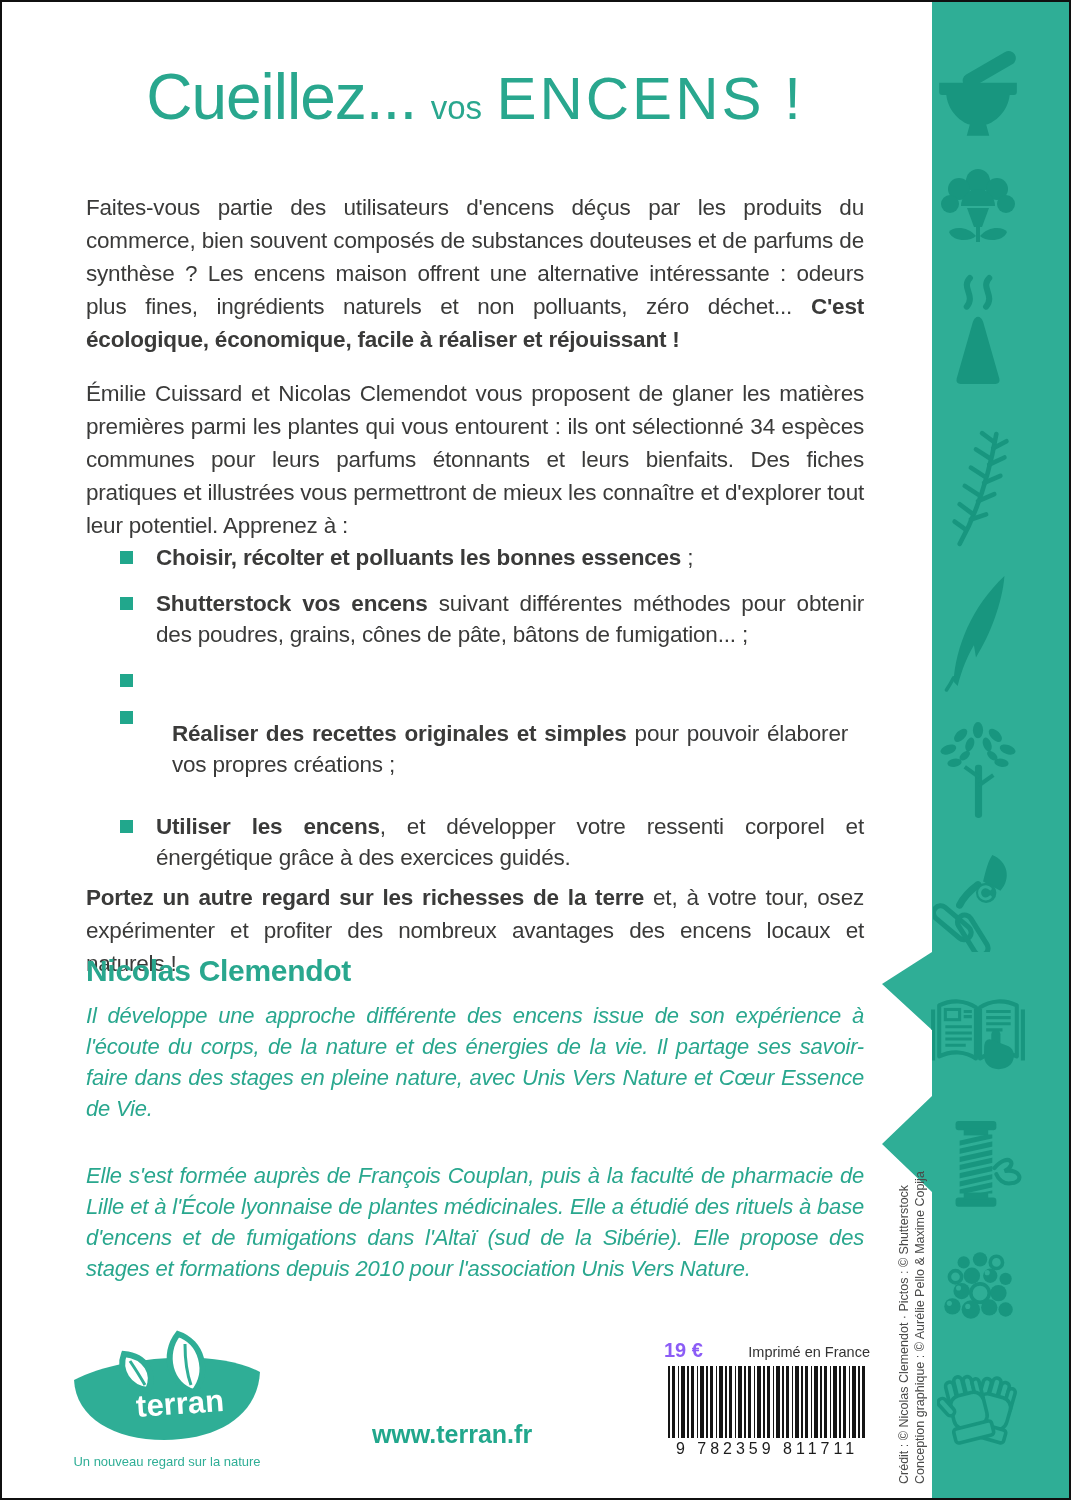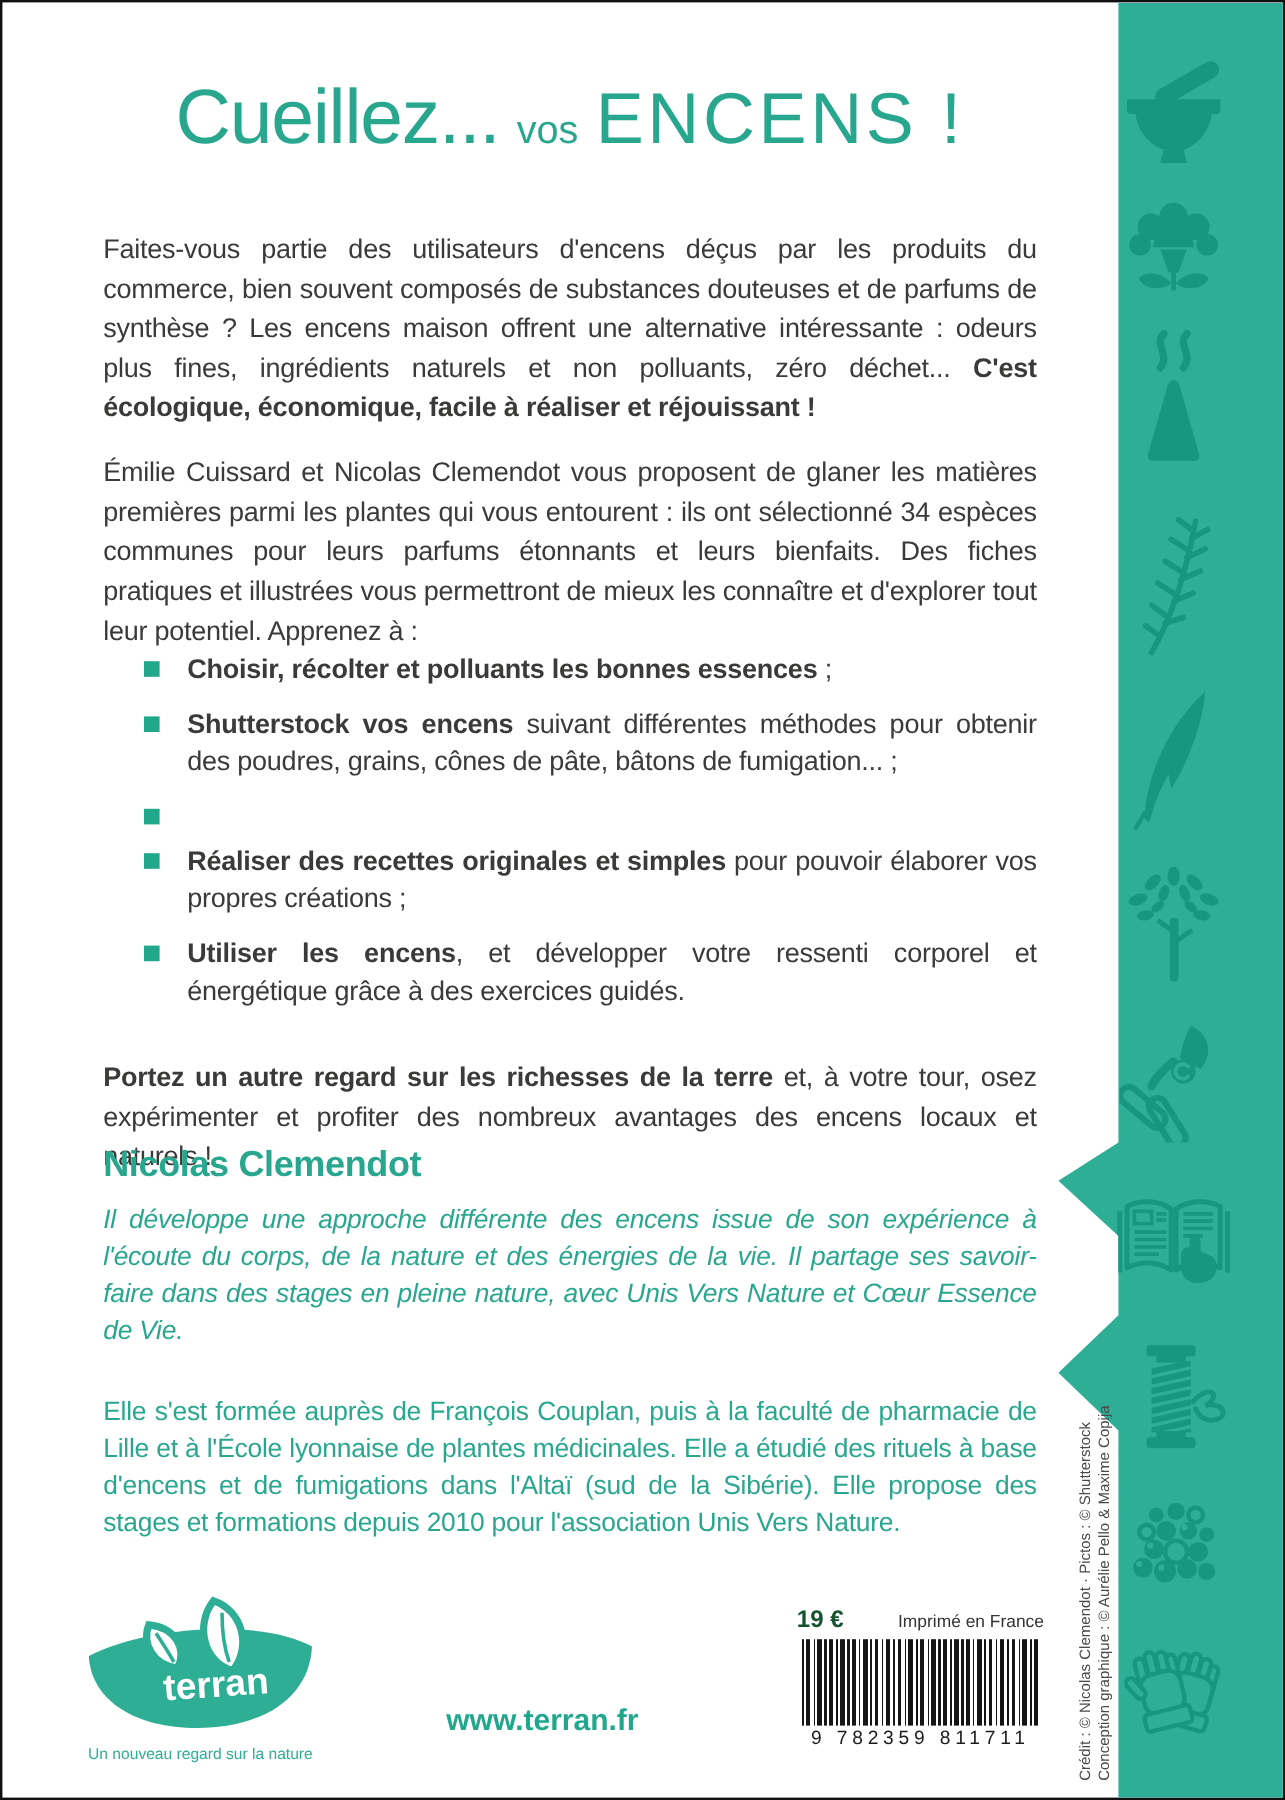--- a/index.html
+++ b/index.html
@@ -29,21 +29,21 @@
   #band{left:880px;top:0;width:191px;height:1500px;background:#2fae96;
     clip-path:polygon(50px 0px,191px 0px,191px 1500px,50px 1500px,50px 1190px,0px 1142px,50px 1094px,50px 1028px,0px 982px,50px 950px);}
   .band-icon{position:absolute;display:flex;justify-content:center;width:191px;left:0;}
   .band-icon svg{display:block;}
   
   #logo{left:56px;top:1326px;width:218px;height:126px;}
   #logo-text{left:118px;top:1384px;width:120px;text-align:center;color:#ffffff;font-size:31px;font-weight:700;transform:rotate(-4deg);}
   #logo-tagline{left:52px;top:1452px;width:226px;text-align:center;color:#2fae96;font-size:13px;}
   #website{left:250px;top:1418px;width:400px;text-align:center;color:#21a78c;font-size:25px;font-weight:700;}
   #price-row{left:662px;top:1337px;width:206px;display:flex;justify-content:space-between;align-items:baseline;}
-  #price{font-size:20px;font-weight:700;color:#14532d;}
+  #price{font-size:20px;font-weight:700;color:#8b5cf6;}
   #printed{font-size:14.5px;color:#333;}
   #barcode{left:662px;top:1364px;width:206px;text-align:center;}
   #barcode-bars{height:72px;margin:0 4px;
     background:repeating-linear-gradient(90deg,#151515 0 2px,#fff 2px 4px,#151515 4px 7px,#fff 7px 10px,#151515 10px 11px,#fff 11px 13px,#151515 13px 17px,#fff 17px 19px);}
   #barcode-digits{font-size:16px;color:#1c1c1c;letter-spacing:4px;margin-top:2px;white-space:nowrap;}
   
   #credits{left:894px;top:1482px;width:348px;transform:rotate(-90deg);transform-origin:0 0;
     font-size:12.5px;line-height:16px;color:#4a4a49;}
 </style>
 </head>
@@ -68,34 +68,34 @@
     </div>
     <div class="bullet-item">
       <span class="bullet-sq"></span>
       <p class="bullet-text" style="margin:0"><b>Shutterstock vos encens</b><span> suivant différentes méthodes pour obtenir des poudres, grains, cônes de pâte, bâtons de fumigation... ;</span></p>
     </div>
     <div class="bullet-item">
       <span class="bullet-sq"></span>
     </div>
     <div class="bullet-item">
       <span class="bullet-sq"></span>
-      <p class="bullet-text" style="margin:0"><b>Réaliser des recettes originales et simples</b><span> pour pouvoir élaborer vos propres créations ;</span></p>
+      <p class="bullet-text" style="margin:16px"><b>Réaliser des recettes originales et simples</b><span> pour pouvoir élaborer vos propres créations ;</span></p>
     </div>
     <div class="bullet-item">
       <span class="bullet-sq"></span>
       <p class="bullet-text" style="margin:0"><b>Utiliser les encens</b><span>, et développer votre ressenti corporel et énergétique grâce à des exercices guidés.</span></p>
     </div>
   </div>
 
   <p class="abs para" style="top:856px;"><b>Portez un autre regard sur les richesses de la terre</b><span> et, à votre tour, osez expérimenter et profiter des nombreux avantages des encens locaux et naturels !</span></p>
 
   <div class="abs author-name" style="top:952px;">Nicolas Clemendot</div>
   <p class="abs author-bio" style="top:998px;margin:0;font-style:italic;">Il développe une approche différente des encens issue de son expérience à l'écoute du corps, de la nature et des énergies de la vie. Il partage ses savoir-faire dans des stages en pleine nature, avec Unis Vers Nature et Cœur Essence de Vie.</p>
 
-  <p class="abs author-bio" style="top:1158px;margin:0;">Elle s'est formée auprès de François Couplan, puis à la faculté de pharmacie de Lille et à l'École lyonnaise de plantes médicinales. Elle a étudié des rituels à base d'encens et de fumigations dans l'Altaï (sud de la Sibérie). Elle propose des stages et formations depuis 2010 pour l'association Unis Vers Nature.</p>
+  <p class="abs author-bio" style="top:1158px;margin:0;font-style:italic;">Elle s'est formée auprès de François Couplan, puis à la faculté de pharmacie de Lille et à l'École lyonnaise de plantes médicinales. Elle a étudié des rituels à base d'encens et de fumigations dans l'Altaï (sud de la Sibérie). Elle propose des stages et formations depuis 2010 pour l'association Unis Vers Nature.</p>
 
   <div class="abs" id="band">
     <div class="band-icon" style="top:48px;">
       <svg width="86" height="92" viewBox="0 0 84 90" fill="#18967f">
         <line x1="34" y1="30" x2="72" y2="8" stroke="#18967f" stroke-width="14" stroke-linecap="round"></line>
         <path d="M4 32 H80 V41 Q80 44 77 44 H73 C71 61 58 71 50 73 L53 84 H31 L34 73 C26 71 13 61 11 44 H7 Q4 44 4 41 Z"></path>
       </svg>
     </div>
     <div class="band-icon" style="top:163px;">
       <svg width="80" height="86" viewBox="0 0 80 86" fill="#18967f">

